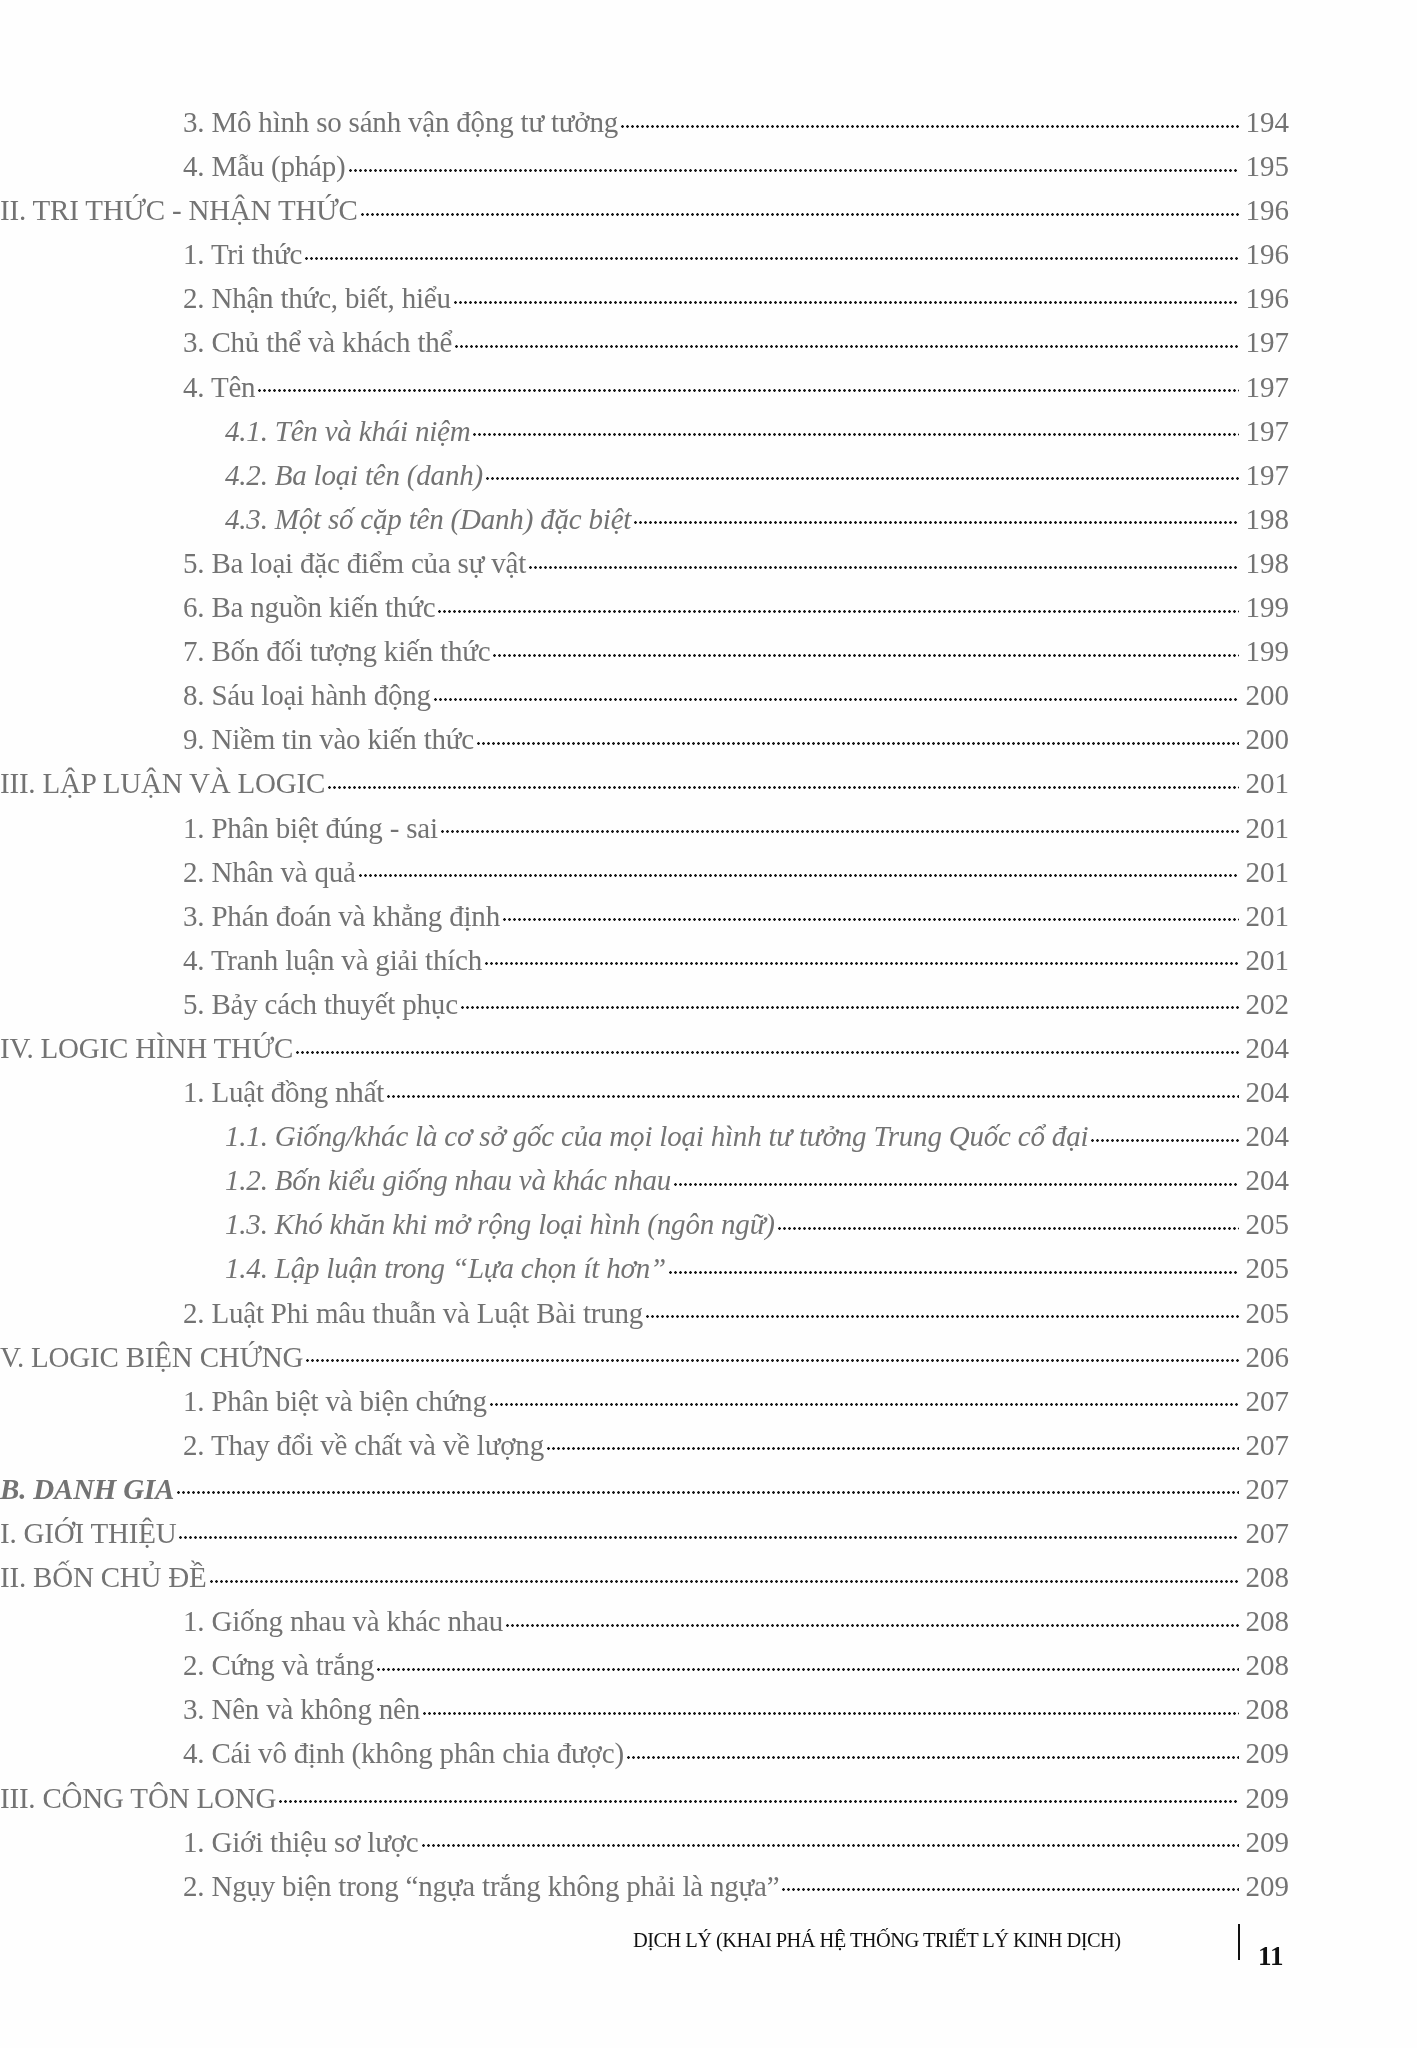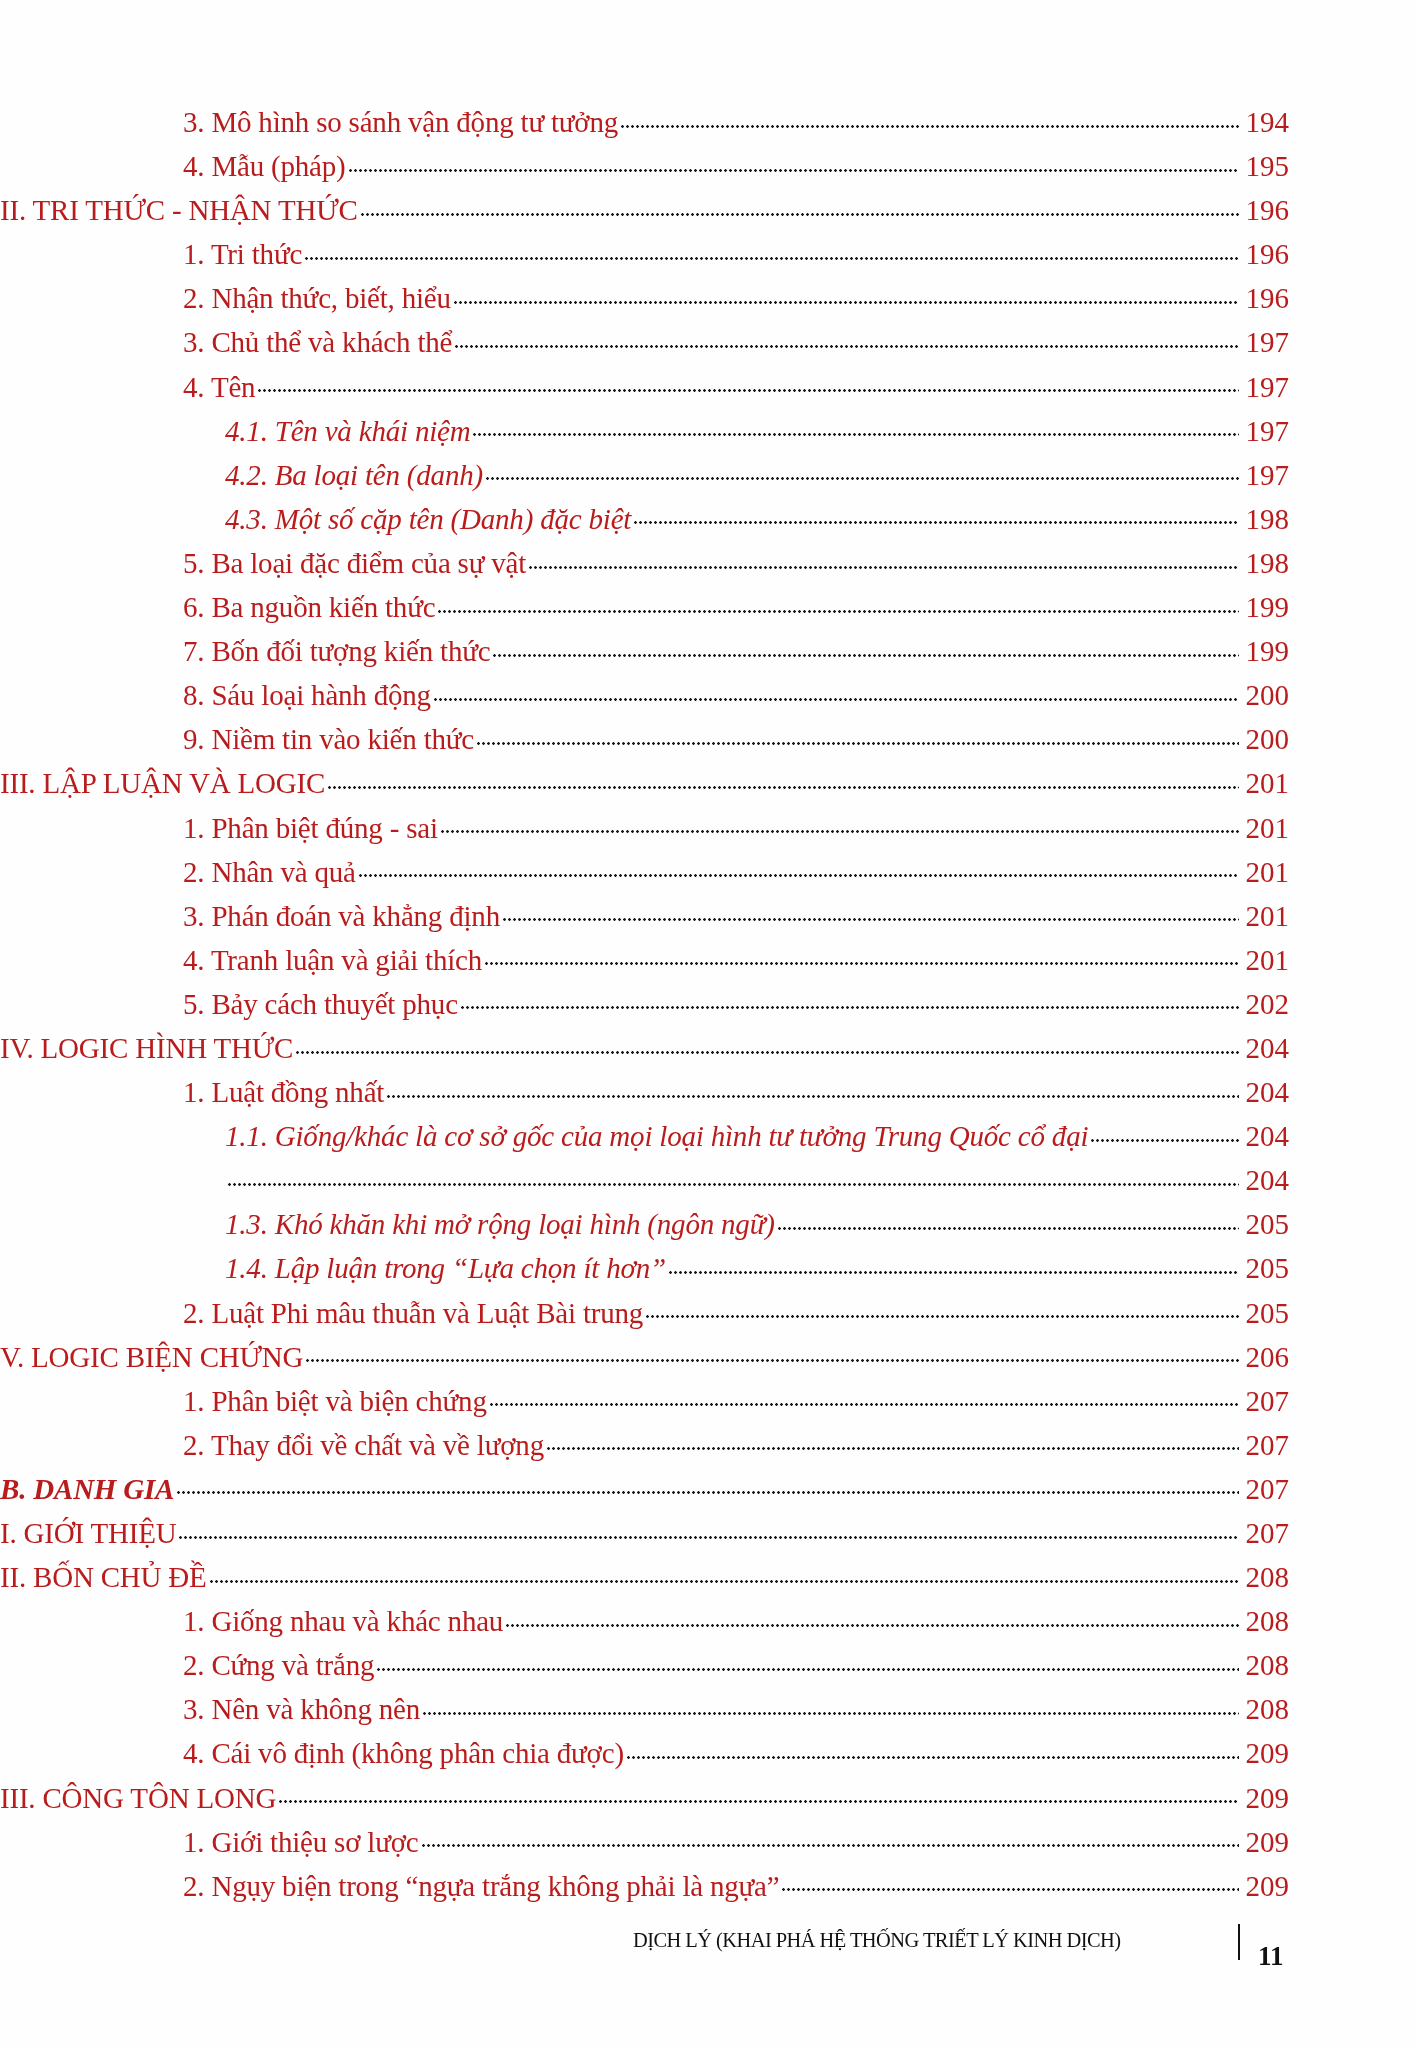--- a/index.html
+++ b/index.html
@@ -7,21 +7,21 @@
   .page { position: absolute; left: 0; top: 0; width: 1417px; height: 2048px; background: #fefefe; }
   .toc { position: absolute; left: 0; top: 100px; width: 1417px; margin: 0; padding: 0; list-style: none; }
   .toc-line {
     position: relative;
     height: 44.1px;
     line-height: 44.1px;
     display: flex;
     align-items: flex-start;
     font-family: "Liberation Serif", serif;
     font-size: 29px;
-    color: #b91c1c;
+    color: #737373;
     box-sizing: border-box;
     padding-right: calc(1417px - 1289px);
     white-space: nowrap;
   }
   .toc-line.lvl-1 { }
   .toc-line.lvl-2 { padding-left: 183px; }
   .toc-line.lvl-3 { padding-left: 225px; font-style: italic; }
   .toc-line.part { font-style: italic; font-weight: bold; }
   .toc-title { flex: 0 0 auto; letter-spacing: -0.2px; }
   .toc-leader {
@@ -199,20 +199,21 @@
         <span class="toc-title">1. Luật đồng nhất</span>
         <span class="toc-leader"></span>
         <span class="toc-page">204</span>
       </li>
       <li class="toc-line lvl-3">
         <span class="toc-title">1.1. Giống/khác là cơ sở gốc của mọi loại hình tư tưởng Trung Quốc cổ đại</span>
         <span class="toc-leader"></span>
         <span class="toc-page">204</span>
       </li>
       <li class="toc-line lvl-3">
+        <span class="toc-title">1.2. Bốn kiểu giống nhau và khác nhau</span>
         <span class="toc-leader"></span>
         <span class="toc-page">204</span>
       </li>
       <li class="toc-line lvl-3">
         <span class="toc-title">1.3. Khó khăn khi mở rộng loại hình (ngôn ngữ)</span>
         <span class="toc-leader"></span>
         <span class="toc-page">205</span>
       </li>
       <li class="toc-line lvl-3">
         <span class="toc-title">1.4. Lập luận trong “Lựa chọn ít hơn”</span>

